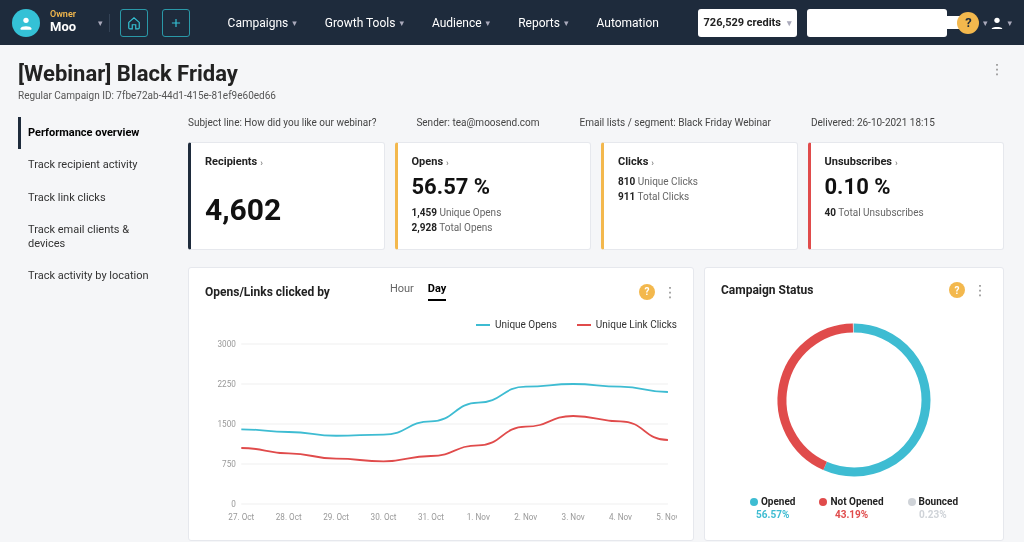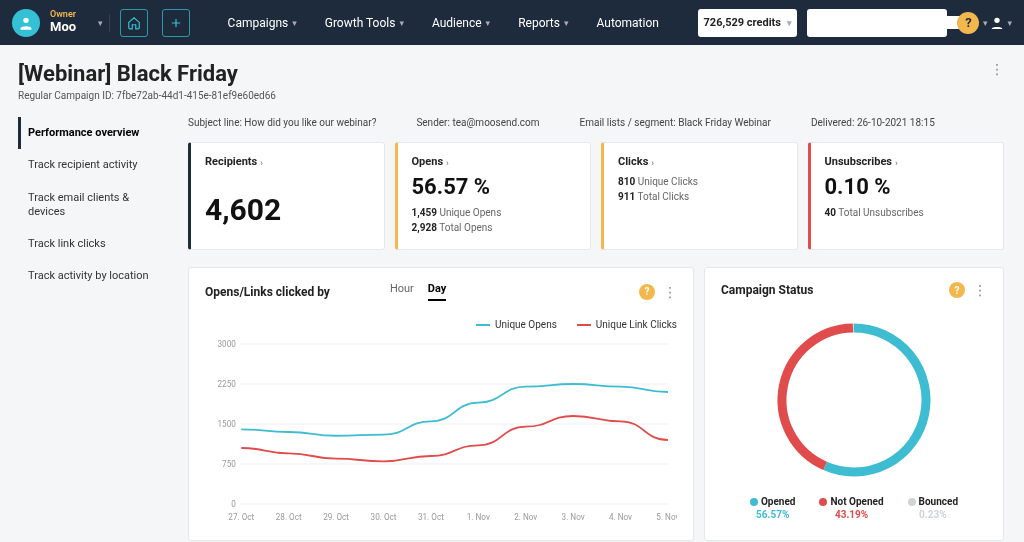--- a/index.html
+++ b/index.html
@@ -167,22 +167,22 @@
       <div class="subtitle">Regular Campaign ID: 7fbe72ab-44d1-415e-81ef9e60ed66</div>
     </div>
     <div class="dots-v">⋮</div>
   </div>
 
   <div class="content">
 
     <div class="sidebar">
       <div class="side-item active">Performance overview</div>
       <div class="side-item">Track recipient activity</div>
+      <div class="side-item">Track link clicks</div>
       <div class="side-item">Track email clients &amp; devices</div>
-      <div class="side-item">Track link clicks</div>
       <div class="side-item">Track activity by location</div>
     </div>
 
     <div class="main">
       <div class="meta-row">
         <span><b>Subject line:</b> <span>How did you like our webinar?</span></span>
         <span><b>Sender:</b> <span>tea@moosend.com</span></span>
         <span><b>Email lists / segment:</b> <span>Black Friday Webinar</span></span>
         <span><b>Delivered:</b> <span>26-10-2021 18:15</span></span>
       </div>

